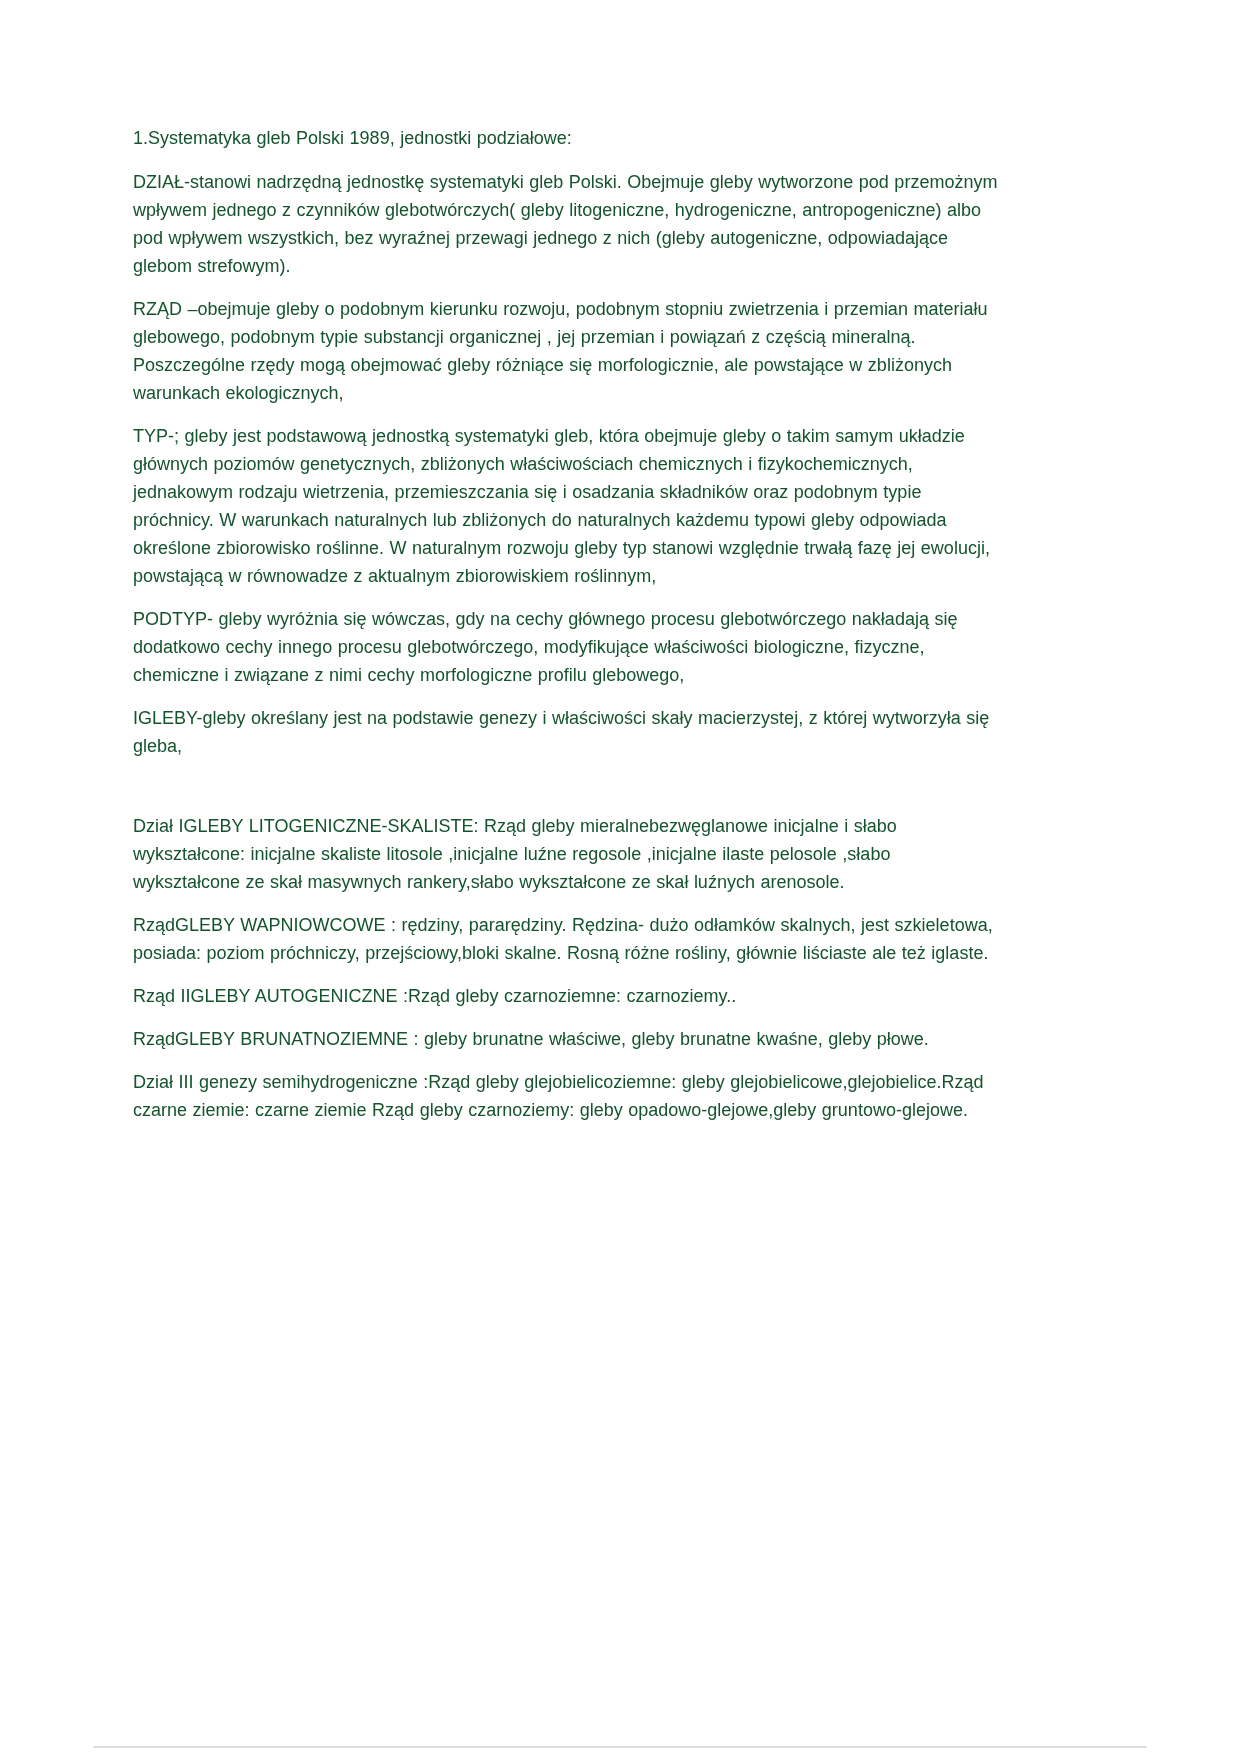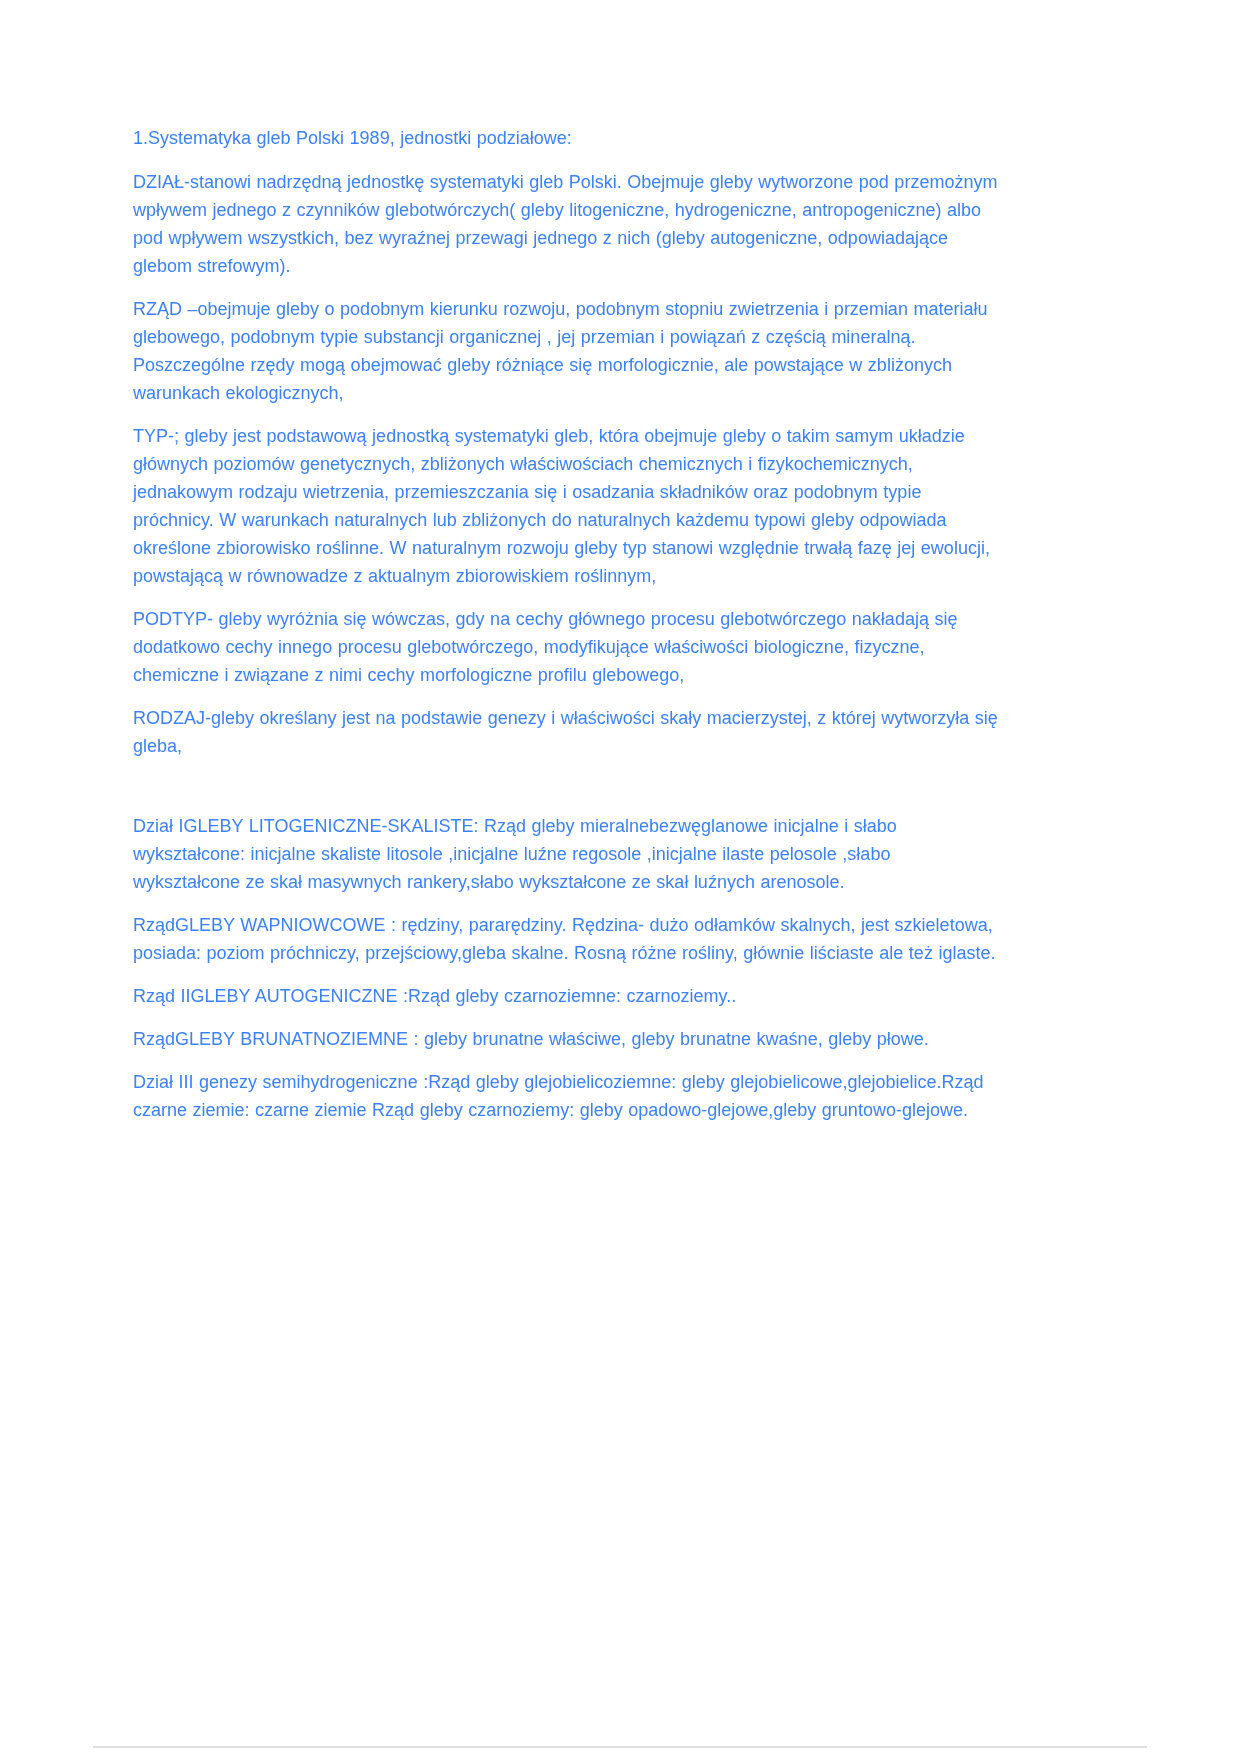--- a/index.html
+++ b/index.html
@@ -8,21 +8,21 @@
     padding: 0;
     background: #ffffff;
   }
   .page {
     position: relative;
     width: 1240px;
     height: 1754px;
     overflow: hidden;
     background: #ffffff;
     font-family: "Liberation Sans", sans-serif;
-    color: #3b82f6;
+    color: #14532d;
     padding: 124px 238px 0 133px;
   }
   .para {
     margin: 0 0 15px 0;
     font-size: 18px;
     line-height: 28px;
     text-align: left;
     word-spacing: 0.5px;
   }
   .para b { font-weight: 400; }
@@ -41,22 +41,22 @@
 <body>
 
 <div class="page">
   <p class="para title">1.Systematyka gleb Polski 1989, jednostki podziałowe:</p>
 
   <div>
       <p class="para"><b>DZIAŁ</b><span>-stanowi nadrzędną jednostkę systematyki gleb Polski. Obejmuje gleby wytworzone pod przemożnym wpływem jednego z czynników glebotwórczych( gleby litogeniczne, hydrogeniczne, antropogeniczne) albo pod wpływem wszystkich, bez wyraźnej przewagi jednego z nich (gleby autogeniczne, odpowiadające glebom strefowym).</span></p>
       <p class="para"><b>RZĄD</b><span> –obejmuje gleby o podobnym kierunku rozwoju, podobnym stopniu zwietrzenia i przemian materiału glebowego, podobnym typie substancji organicznej , jej przemian i powiązań z częścią mineralną. Poszczególne rzędy mogą obejmować gleby różniące się morfologicznie, ale powstające w zbliżonych warunkach ekologicznych,</span></p>
       <p class="para"><b>TYP</b><span>-; gleby jest podstawową jednostką systematyki gleb, która obejmuje gleby o takim samym układzie głównych poziomów genetycznych, zbliżonych właściwościach chemicznych i fizykochemicznych, jednakowym rodzaju wietrzenia, przemieszczania się i osadzania składników oraz podobnym typie próchnicy. W warunkach naturalnych lub zbliżonych do naturalnych każdemu typowi gleby odpowiada określone zbiorowisko roślinne. W naturalnym rozwoju gleby typ stanowi względnie trwałą fazę jej ewolucji, powstającą w równowadze z aktualnym zbiorowiskiem roślinnym,</span></p>
       <p class="para"><b>PODTYP</b><span>- gleby wyróżnia się wówczas, gdy na cechy głównego procesu glebotwórczego nakładają się dodatkowo cechy innego procesu glebotwórczego, modyfikujące właściwości biologiczne, fizyczne, chemiczne i związane z nimi cechy morfologiczne profilu glebowego,</span></p>
-      <p class="para"><b>RODZAJ</b><span>-gleby określany jest na podstawie genezy i właściwości skały macierzystej, z której wytworzyła się gleba,</span></p>
+      <p class="para"><b>IGLEBY</b><span>-gleby określany jest na podstawie genezy i właściwości skały macierzystej, z której wytworzyła się gleba,</span></p>
       <p class="para gap"><b>Dział IGLEBY LITOGENICZNE-SKALISTE: Rząd</b><span> gleby mieralnebezwęglanowe inicjalne i słabo wykształcone: inicjalne skaliste litosole ,inicjalne luźne regosole ,inicjalne ilaste pelosole ,słabo wykształcone ze skał masywnych rankery,słabo wykształcone ze skał luźnych arenosole.</span></p>
-      <p class="para"><b>RządGLEBY WAPNIOWCOWE</b><span> : rędziny, pararędziny. Rędzina- dużo odłamków skalnych, jest szkieletowa, posiada: poziom próchniczy, przejściowy,gleba skalne. Rosną różne rośliny, głównie liściaste ale też iglaste.</span></p>
+      <p class="para"><b>RządGLEBY WAPNIOWCOWE</b><span> : rędziny, pararędziny. Rędzina- dużo odłamków skalnych, jest szkieletowa, posiada: poziom próchniczy, przejściowy,bloki skalne. Rosną różne rośliny, głównie liściaste ale też iglaste.</span></p>
       <p class="para"><b>Rząd IIGLEBY AUTOGENICZNE :Rząd</b><span> gleby czarnoziemne: czarnoziemy..</span></p>
       <p class="para"><b>RządGLEBY BRUNATNOZIEMNE</b><span> : gleby brunatne właściwe, gleby brunatne kwaśne, gleby płowe.</span></p>
       <p class="para"><b>Dział III</b><span> genezy semihydrogeniczne :</span><b>Rząd</b><span> gleby glejobielicoziemne: gleby glejobielicowe,glejobielice.</span><b>Rząd</b><span> czarne ziemie: czarne ziemie </span><b>Rząd</b><span> gleby czarnoziemy: gleby opadowo-glejowe,gleby gruntowo-glejowe.</span></p>
     </div>
 
   <div class="page-edge"></div>
 </div>
 
 </body></html>

